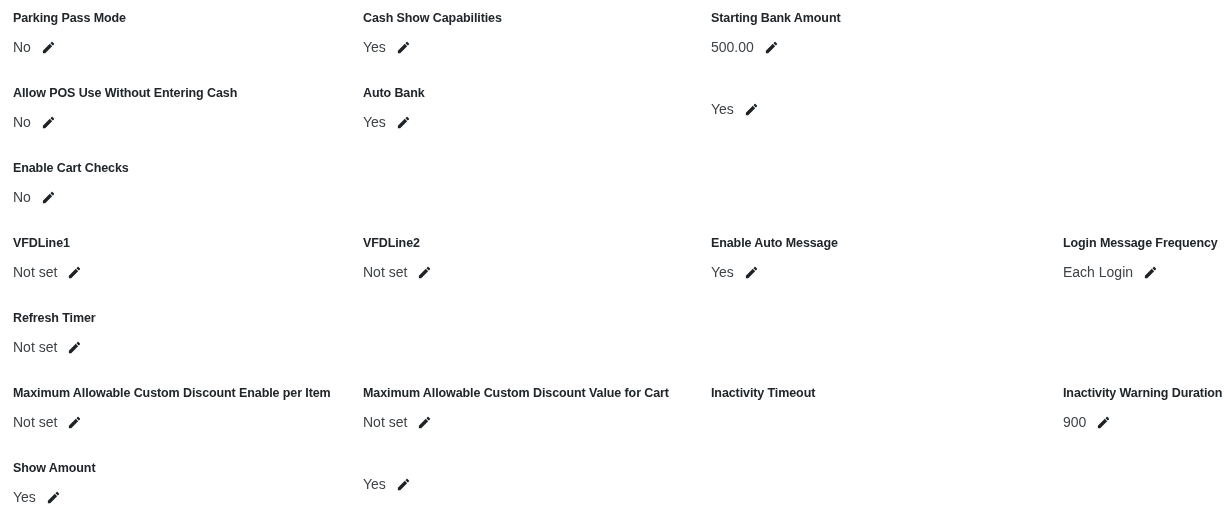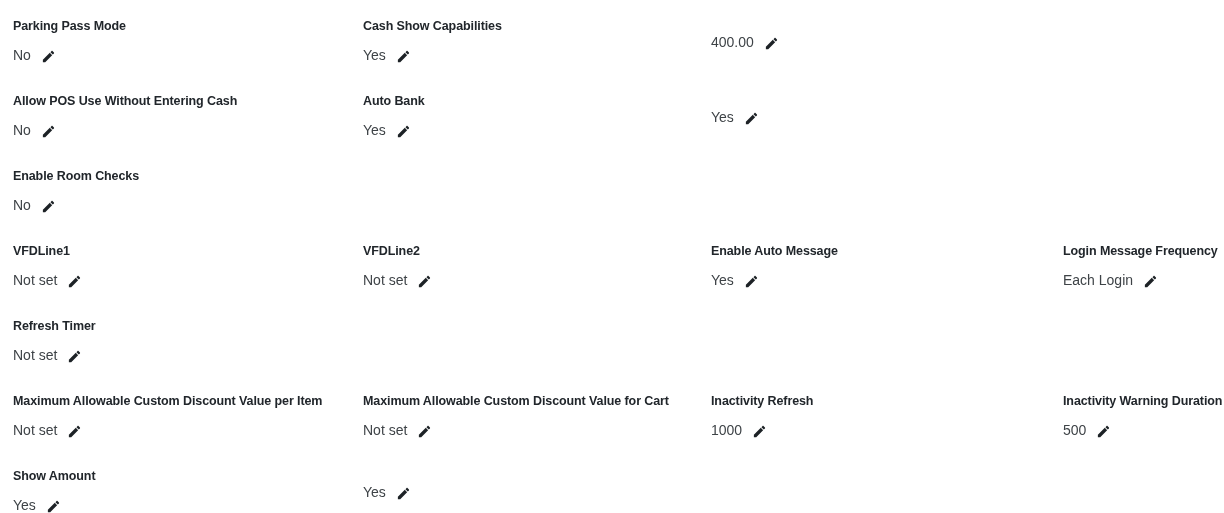--- a/index.html
+++ b/index.html
@@ -13,34 +13,34 @@
   }
   .settings-grid {
     display: grid;
     grid-template-columns: 350px 348px 352px 1fr;
     grid-auto-rows: 75px;
     padding-left: 13px;
     box-sizing: border-box;
     width: 1224px;
   }
   .field {
-    padding-top: 20px;
+    padding-top: 12px;
   }
   .field-label {
     font-weight: 700;
     font-size: 12.5px;
     line-height: 13px;
     letter-spacing: -0.1px;
     color: #21262b;
     white-space: nowrap;
   }
   .value-row {
     margin-top: 14px;
     display: flex;
-    align-items: flex-end;
+    align-items: center;
     gap: 10px;
     height: 17px;
   }
   .field-value {
     font-size: 14px;
     line-height: 17px;
     color: #3e4347;
     white-space: nowrap;
   }
   .edit-btn {
@@ -101,22 +101,23 @@
       <span class="field-value">Yes</span>
       <button class="edit-btn">
           <svg>
             <use href="#pencil"></use>
           </svg>
         </button>
     </div>
   </div>
 
   <div class="field r1c3">
-    <div class="value-row">
-      <span class="field-value">400.00</span>
+    <div class="field-label">Starting Bank Amount</div>
+    <div class="value-row">
+      <span class="field-value">500.00</span>
       <button class="edit-btn">
           <svg>
             <use href="#pencil"></use>
           </svg>
         </button>
     </div>
   </div>
 
   <div class="field r2c1">
     <div class="field-label">Allow POS Use Without Entering Cash</div>
@@ -147,21 +148,21 @@
       <span class="field-value">Yes</span>
       <button class="edit-btn">
           <svg>
             <use href="#pencil"></use>
           </svg>
         </button>
     </div>
   </div>
 
   <div class="field r3c1">
-    <div class="field-label">Enable Room Checks</div>
+    <div class="field-label">Enable Cart Checks</div>
     <div class="value-row">
       <span class="field-value">No</span>
       <button class="edit-btn">
           <svg>
             <use href="#pencil"></use>
           </svg>
         </button>
     </div>
   </div>
 
@@ -219,21 +220,21 @@
       <span class="field-value">Not set</span>
       <button class="edit-btn">
           <svg>
             <use href="#pencil"></use>
           </svg>
         </button>
     </div>
   </div>
 
   <div class="field r6c1">
-    <div class="field-label">Maximum Allowable Custom Discount Value per Item</div>
+    <div class="field-label">Maximum Allowable Custom Discount Enable per Item</div>
     <div class="value-row">
       <span class="field-value">Not set</span>
       <button class="edit-btn">
           <svg>
             <use href="#pencil"></use>
           </svg>
         </button>
     </div>
   </div>
 
@@ -243,35 +244,27 @@
       <span class="field-value">Not set</span>
       <button class="edit-btn">
           <svg>
             <use href="#pencil"></use>
           </svg>
         </button>
     </div>
   </div>
 
   <div class="field r6c3">
-    <div class="field-label">Inactivity Refresh</div>
-    <div class="value-row">
-      <span class="field-value">1000</span>
-      <button class="edit-btn">
-          <svg>
-            <use href="#pencil"></use>
-          </svg>
-        </button>
-    </div>
+    <div class="field-label">Inactivity Timeout</div>
   </div>
 
   <div class="field r6c4">
     <div class="field-label">Inactivity Warning Duration</div>
     <div class="value-row">
-      <span class="field-value">500</span>
+      <span class="field-value">900</span>
       <button class="edit-btn">
           <svg>
             <use href="#pencil"></use>
           </svg>
         </button>
     </div>
   </div>
 
   <div class="field r7c1">
     <div class="field-label">Show Amount</div>

